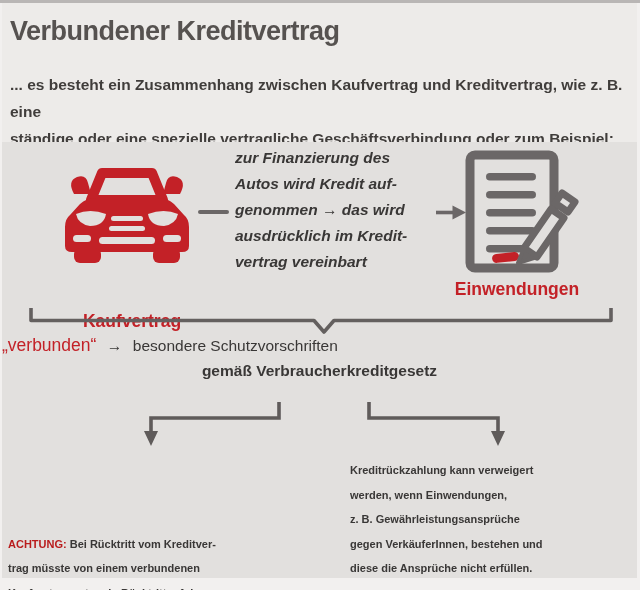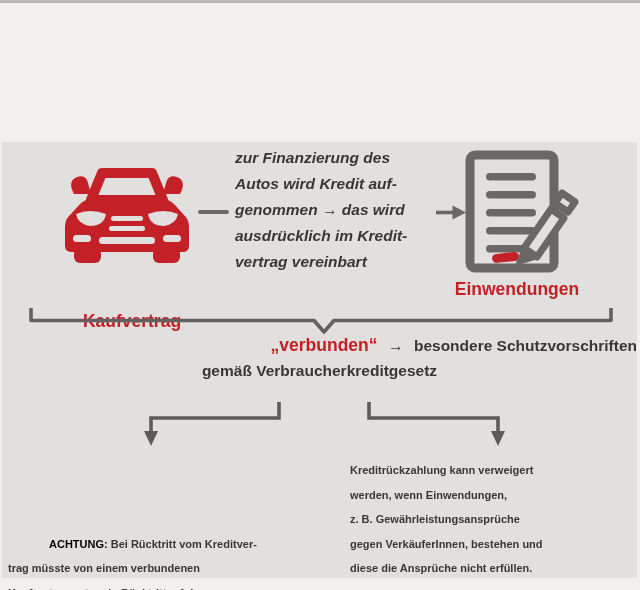--- a/index.html
+++ b/index.html
@@ -16,36 +16,41 @@
   .panel{position:absolute;left:2px;right:3px;top:139px;height:436px;background:#e2e0de;}
   .car-icon{position:absolute;left:58px;top:16px;}
   .doc-icon{position:absolute;left:460px;top:6px;}
   .dash{position:absolute;left:196px;top:68px;width:31px;height:4px;background:#6b6767;border-radius:2px;}
   .explain{position:absolute;left:233px;top:3px;width:210px;font-size:15.5px;font-weight:700;line-height:26px;color:#393736;white-space:pre-line;font-style:italic;}
   .arrow-right{position:absolute;left:434px;top:61px;}
   .contract-label{position:absolute;width:200px;top:137px;text-align:center;font-size:17.5px;font-weight:700;color:#c32127;}
   .label-left{left:30px;margin-top:32px;}
   .label-right{left:415px;}
   .bracket{position:absolute;left:26px;top:162px;}
-  .verbunden-row{position:absolute;left:0;top:193px;width:100%;text-align:right;font-weight:700;}
+  .verbunden-row{position:absolute;left:0;top:193px;width:100%;text-align:left;font-weight:400;}
   .verbunden-term{font-size:17.5px;color:#c32127;}
   .verbunden-arrow{font-size:15.5px;color:#393736;padding:0 6px;}
   .verbunden-cons{font-size:15.5px;color:#393736;}
   .verbunden-row2{position:absolute;left:0;top:220px;width:100%;text-align:center;font-size:15.5px;font-weight:700;color:#393736;}
   .connectors{position:absolute;left:136px;top:258px;}
   .outcome{position:absolute;top:316px;font-size:11px;font-weight:700;line-height:24.5px;color:#393736;white-space:pre-line;}
   .outcome-left{left:6px;width:330px;}
   .outcome-right{left:348px;width:290px;}
-  .warn{font-weight:700;color:#000000;margin-left:41px;}
+  .warn{font-weight:700;color:#b91c1c;}
 </style>
 </head>
 <body>
 
 <div id="stage">
 
+  <div class="header">
+    <div class="title">Verbundener Kreditvertrag</div>
+    <div class="intro">... es besteht ein Zusammenhang zwischen Kaufvertrag und Kreditvertrag, wie z. B. eine
+ständige oder eine spezielle vertragliche Geschäftsverbindung oder zum Beispiel:</div>
+  </div>
 
   <div class="panel">
 
     <span class="car-icon">
       <svg width="134" height="108" viewBox="0 0 134 108">
         <g fill="#c32127">
           <path d="M14 36 q-7 -13 3 -17 q9 -3 11 6 l3 11 z"></path>
           <path d="M120 36 q7 -13 -3 -17 q-9 -3 -11 6 l-3 11 z"></path>
         </g>
         <path d="M42 15 H92 L103 42 H31 Z" fill="none" stroke="#c32127" stroke-width="10" stroke-linejoin="round"></path>

